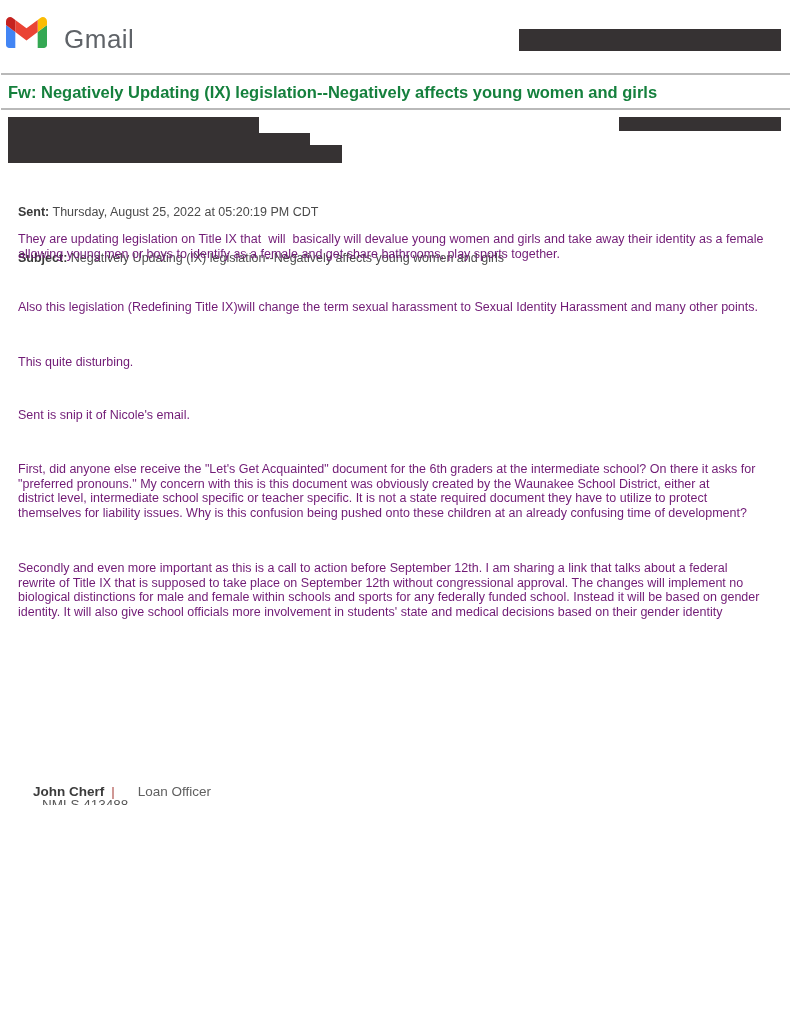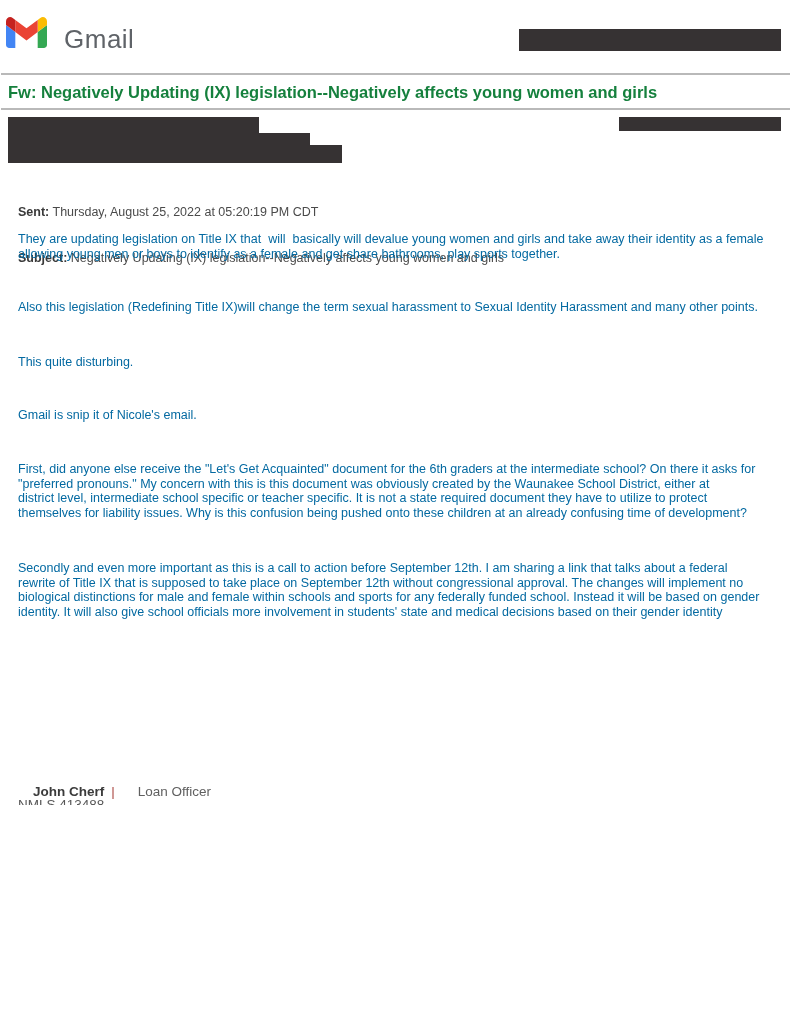--- a/index.html
+++ b/index.html
@@ -42,37 +42,37 @@
   .meta {
     position: absolute; left: 18px; top: 175px;
     font-size: 12.5px; line-height: 15.2px; color: #4a4a4a;
     white-space: pre;
   }
   .meta b { color: #3a3a3a; }
 
   
   .para {
     position: absolute; left: 18px;
-    font-size: 12.5px; line-height: 14.6px; color: #0369a1;
+    font-size: 12.5px; line-height: 14.6px; color: #701a75;
   }
   .para > div { white-space: pre; }
   .p0 { top: 232px; }
   .p1 { top: 300px; }
   .p2 { top: 355px; }
   .p3 { top: 408px; }
   .p4 { top: 462px; }
   .p5 { top: 561px; }
 
   
   .sig-line { position: absolute; left: 18px; font-size: 13.5px; color: #585858; white-space: pre; }
   .sig-name-row { top: 769px; }
   .sig-name { font-weight: bold; color: #3b3b3b; }
   .sig-sep { color: #ab4642; padding: 0 7px; }
   .sig-title { color: #606060; padding-left: 16px; }
-  .sig-nmls { top: 797px; }
+  .sig-nmls { top: 797px; margin-left: 24px; }
   .sig-mobile { top: 913px; }
   .sig-fax { top: 941px; }
   .sig-address { top: 985px; }
   .sig-label { font-weight: bold; color: #3b3b3b; }
 </style>
 </head>
 <body>
 
 <div id="page">
 
@@ -107,21 +107,21 @@
       <div>They are updating legislation on Title IX that  will  basically will devalue young women and girls and take away their identity as a female</div>
       <div>allowing young men or boys to identify as a female and get share bathrooms, play sports together.</div>
     </div>
   <div class="para p1">
       <div>Also this legislation (Redefining Title IX)will change the term sexual harassment to Sexual Identity Harassment and many other points.</div>
     </div>
   <div class="para p2">
       <div>This quite disturbing.</div>
     </div>
   <div class="para p3">
-      <div>Gmail is snip it of Nicole's email.</div>
+      <div>Sent is snip it of Nicole's email.</div>
     </div>
   <div class="para p4">
       <div>First, did anyone else receive the "Let's Get Acquainted" document for the 6th graders at the intermediate school? On there it asks for</div>
       <div>"preferred pronouns." My concern with this is this document was obviously created by the Waunakee School District, either at</div>
       <div>district level, intermediate school specific or teacher specific. It is not a state required document they have to utilize to protect</div>
       <div>themselves for liability issues. Why is this confusion being pushed onto these children at an already confusing time of development?</div>
     </div>
   <div class="para p5">
       <div>Secondly and even more important as this is a call to action before September 12th. I am sharing a link that talks about a federal</div>
       <div>rewrite of Title IX that is supposed to take place on September 12th without congressional approval. The changes will implement no</div>

